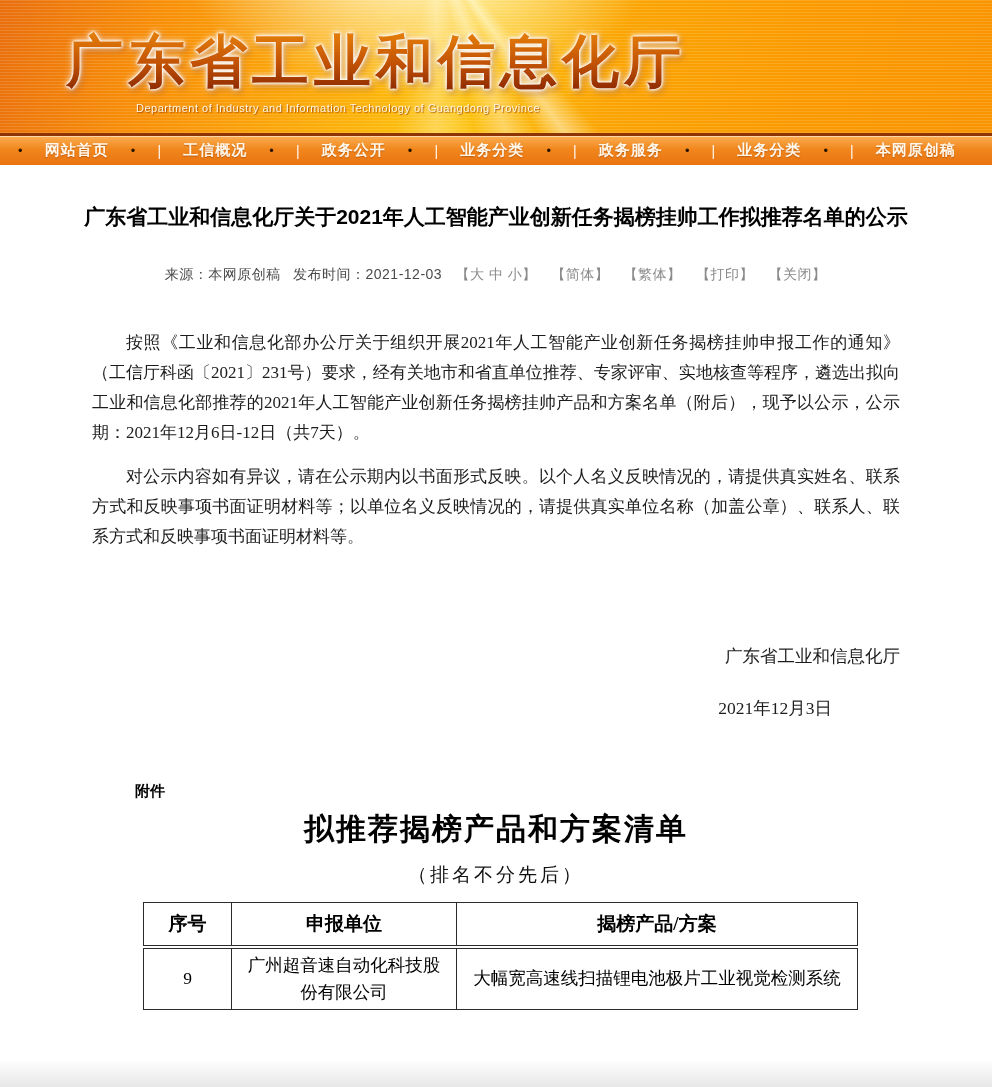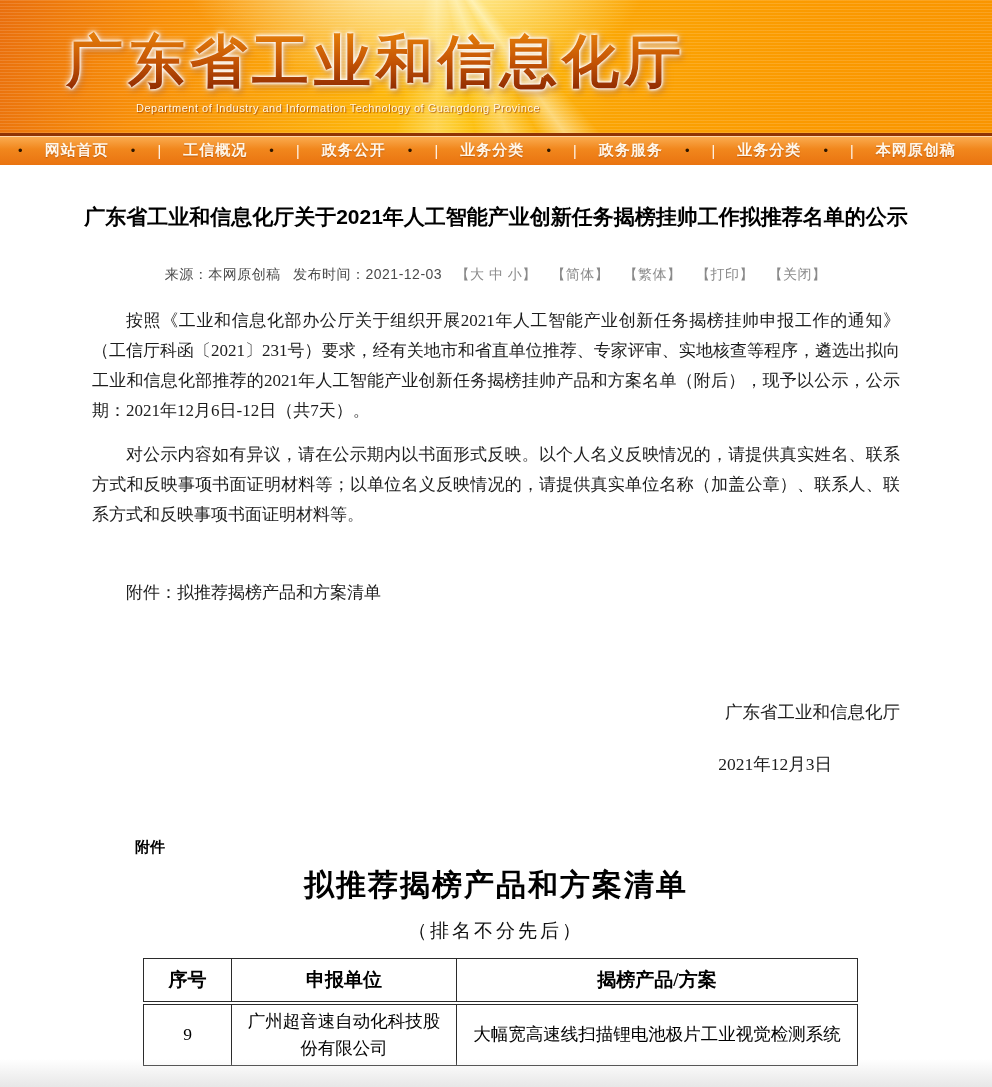--- a/index.html
+++ b/index.html
@@ -67,21 +67,21 @@
     margin-top:32px; text-align:center; font-size:14px;
     color:#4a4a4a; letter-spacing:.5px;
   }
   .meta .seg { margin:0 4px; }
   .meta a { color:#8a8a8a; text-decoration:none; margin:0 5px; cursor:pointer; }
   .body-text {
     margin:0 92px; font-family:"Liberation Serif", serif;
     font-size:17px; line-height:30px; color:#1c1c1c; text-align:justify;
   }
   .body-text p { text-indent:2em; }
-  .p-first { margin-top:22px; }
+  .p-first { margin-top:44px; }
   .p-second { margin-top:14px; }
   .p-attach { margin-top:48px; }
   .sig { margin-top:92px; text-align:right; padding-right:92px;
          font-family:"Liberation Serif", serif; font-size:17.5px; color:#1c1c1c; }
   .sig-date { margin-top:28px; text-align:right; padding-right:160px;
          font-family:"Liberation Serif", serif; font-size:17.5px; color:#1c1c1c; }
 
   
   .attach-label {
     margin:62px 0 0 135px; font-size:15px; font-weight:bold; color:#000;
@@ -158,21 +158,20 @@
   <a>【大 中 小】</a>
   <a>【简体】</a>
   <a>【繁体】</a>
   <a>【打印】</a>
   <a>【关闭】</a>
 </div>
 
 <div class="body-text">
   <p class="p-first">按照《工业和信息化部办公厅关于组织开展2021年人工智能产业创新任务揭榜挂帅申报工作的通知》（工信厅科函〔2021〕231号）要求，经有关地市和省直单位推荐、专家评审、实地核查等程序，遴选出拟向工业和信息化部推荐的2021年人工智能产业创新任务揭榜挂帅产品和方案名单（附后），现予以公示，公示期：2021年12月6日-12日（共7天）。</p>
   <p class="p-second">对公示内容如有异议，请在公示期内以书面形式反映。以个人名义反映情况的，请提供真实姓名、联系方式和反映事项书面证明材料等；以单位名义反映情况的，请提供真实单位名称（加盖公章）、联系人、联系方式和反映事项书面证明材料等。</p>
-  <p class="p-attach">附件：拟推荐揭榜产品和方案清单</p>
 </div>
 
 <div class="sig">广东省工业和信息化厅</div>
 <div class="sig-date">2021年12月3日</div>
 
 <div class="attach-label">附件</div>
 <div class="attach-title">拟推荐揭榜产品和方案清单</div>
 <div class="attach-subtitle">（排名不分先后）</div>
 
 <table class="attach-table">

